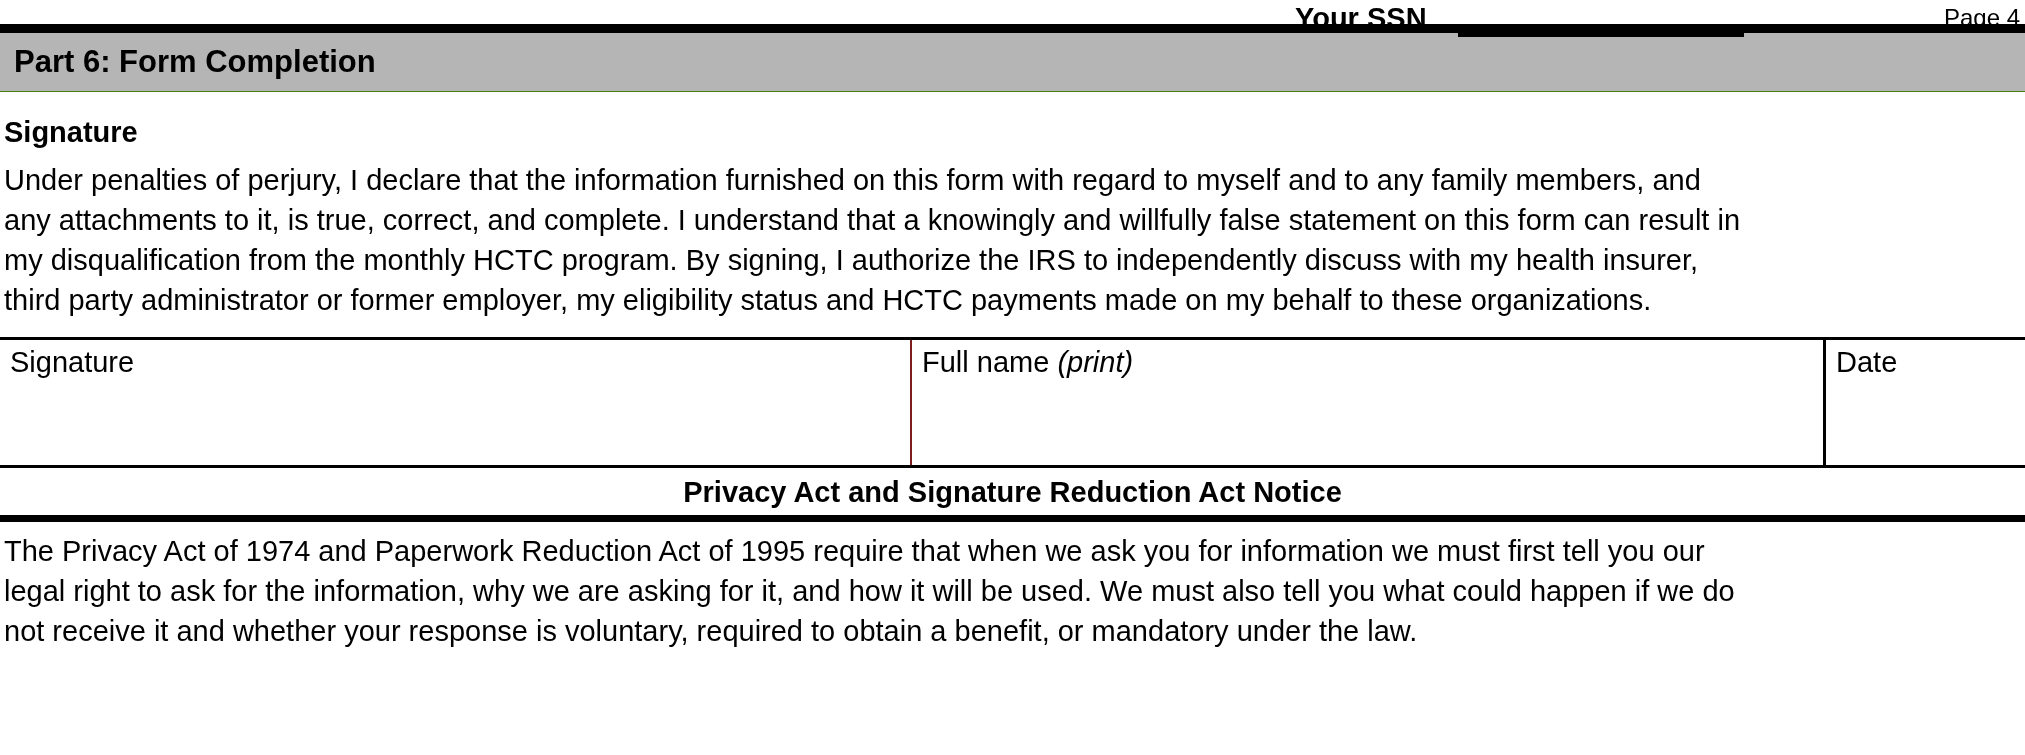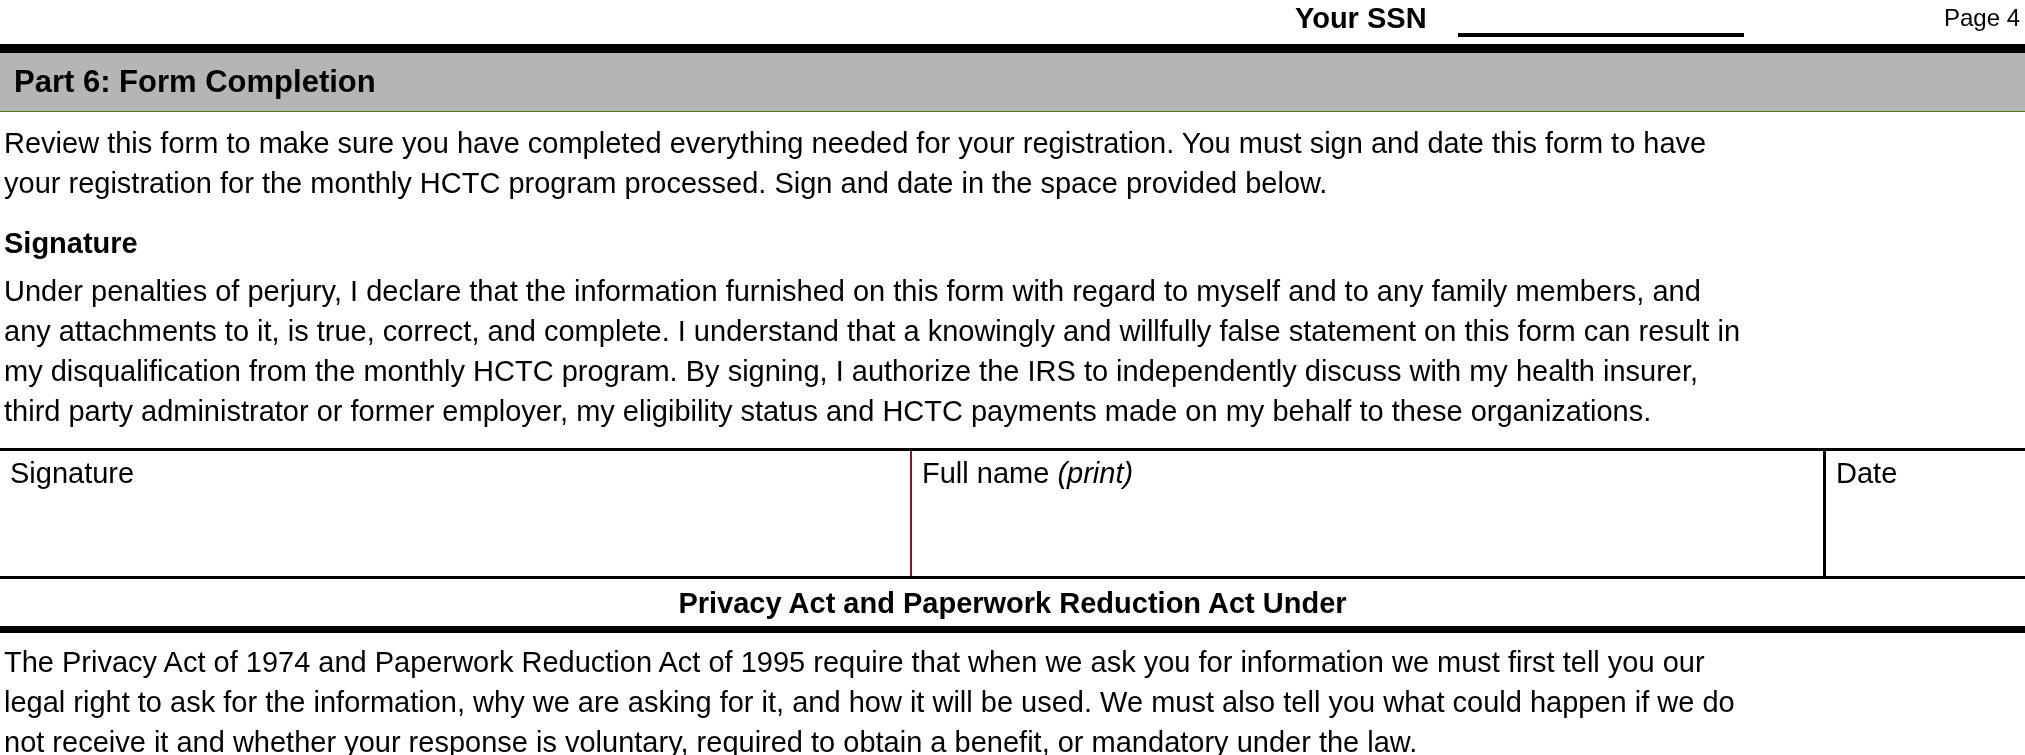--- a/index.html
+++ b/index.html
@@ -12,21 +12,21 @@
     height: 755px;
     font-family: "Liberation Sans", sans-serif;
     color: #000;
     overflow: hidden;
     position: relative;
   }
 
   
   .top-row {
     position: relative;
-    height: 44px;
+    height: 24px;
   }
   .ssn-label {
     position: absolute;
     left: 1295px;
     top: 2px;
     font-size: 29px;
     font-weight: bold;
     white-space: nowrap;
   }
   .ssn-line {
@@ -125,22 +125,20 @@
 </div>
 
 <div class="rule-thick-top"></div>
 
 <div class="section-bar">
   <span class="title">Part 6: Form Completion</span>
 </div>
 
 <div class="content">
 
-  <p class="para intro">Review this form to make sure you have completed everything needed for your registration. You must sign and date this form to have
-your registration for the monthly HCTC program processed. Sign and date in the space provided below.</p>
 
   <div class="sig-heading">Signature</div>
 
   <p class="para declaration">Under penalties of perjury, I declare that the information furnished on this form with regard to myself and to any family members, and
 any attachments to it, is true, correct, and complete. I understand that a knowingly and willfully false statement on this form can result in
 my disqualification from the monthly HCTC program. By signing, I authorize the IRS to independently discuss with my health insurer,
 third party administrator or former employer, my eligibility status and HCTC payments made on my behalf to these organizations.</p>
 
   <table class="sig-table">
     <tbody>
@@ -154,21 +152,21 @@
         <div class="fill-area"></div>
       </td>
       <td class="col-date">
         <div>Date</div>
         <div class="fill-area"></div>
       </td>
     </tr>
   </tbody>
     </table>
 
-  <div class="privacy-title">Privacy Act and Paperwork Reduction Act Under</div>
+  <div class="privacy-title">Privacy Act and Signature Reduction Act Notice</div>
 
 </div>
 
 <div class="rule-thick-bottom"></div>
 
 <div class="content">
   <p class="para outro">The Privacy Act of 1974 and Paperwork Reduction Act of 1995 require that when we ask you for information we must first tell you our
 legal right to ask for the information, why we are asking for it, and how it will be used. We must also tell you what could happen if we do
 not receive it and whether your response is voluntary, required to obtain a benefit, or mandatory under the law.</p>
 </div>

